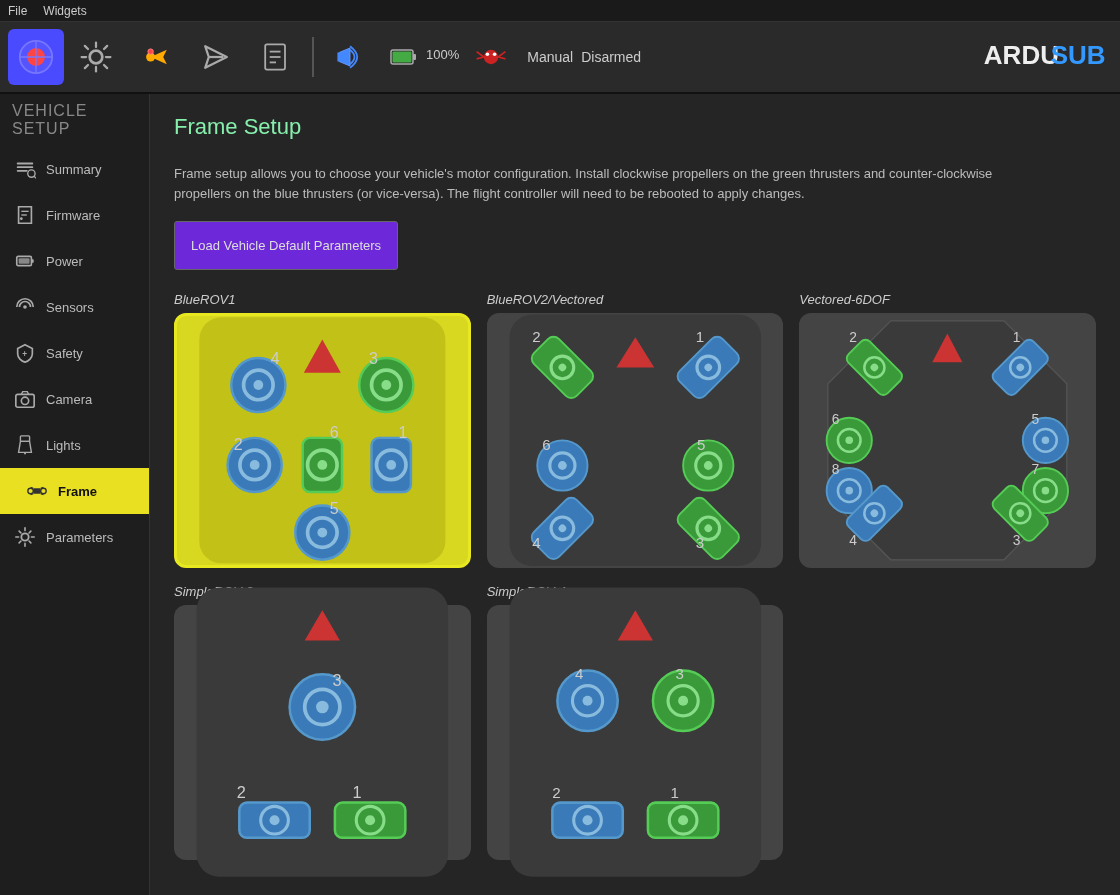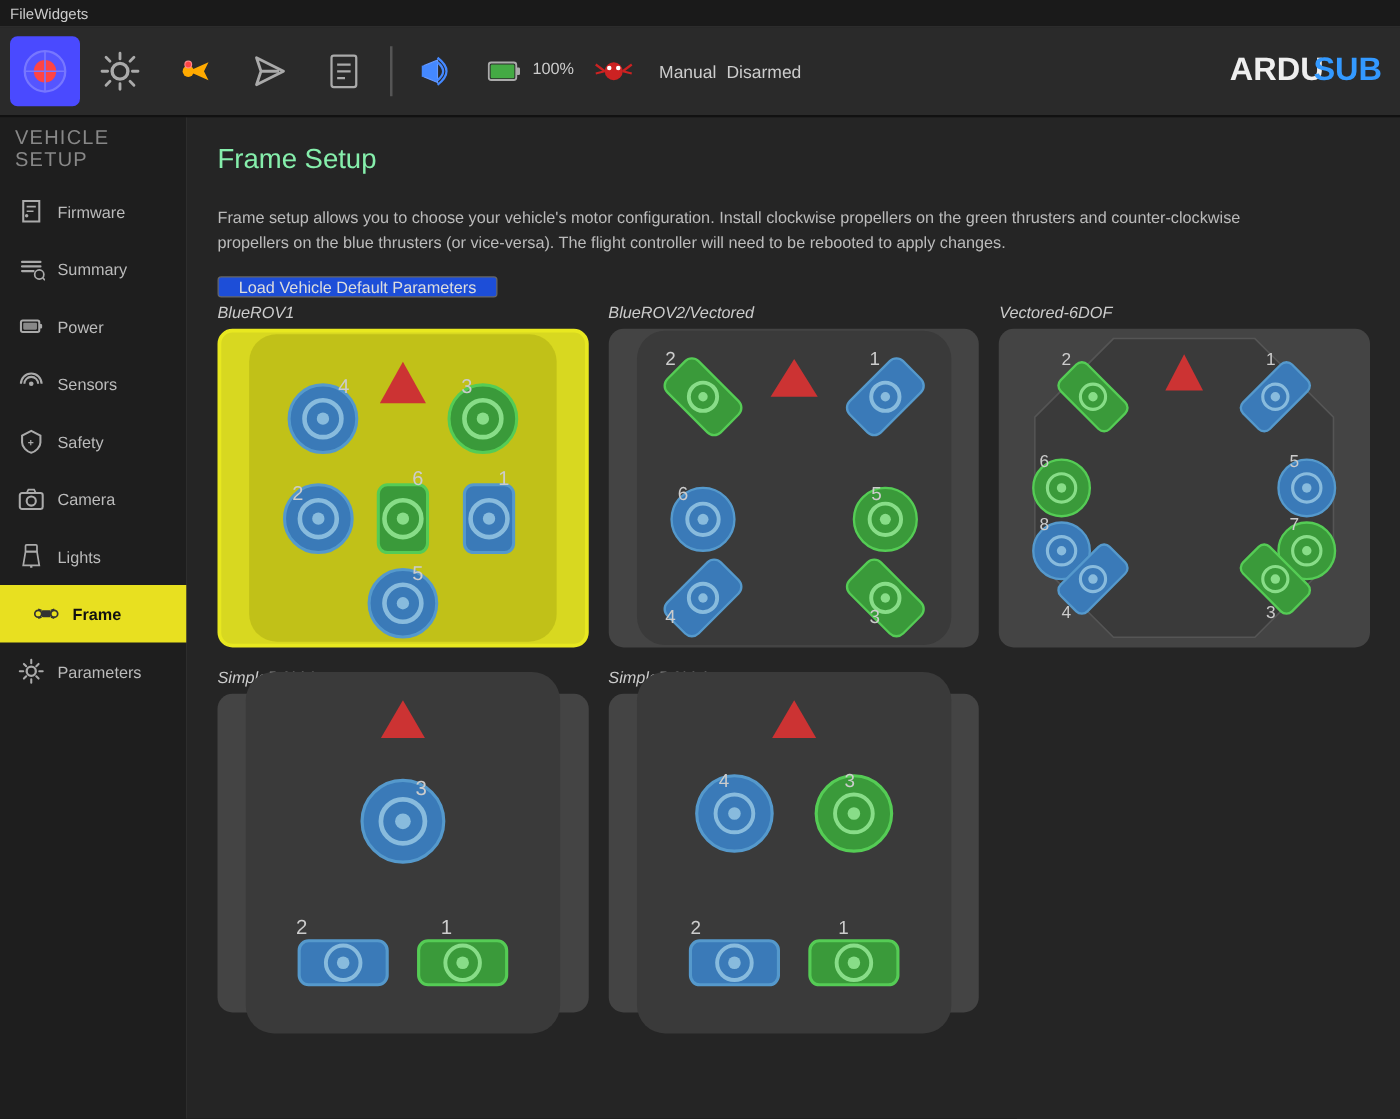--- a/index.html
+++ b/index.html
@@ -1,19 +1,19 @@
 <!DOCTYPE html>
 <html><head>
   <meta charset="utf-8">
   <style>
     * { box-sizing: border-box; margin: 0; padding: 0; }
     body { background: #1a1a1a; color: #ccc; font-family: 'Segoe UI', Arial, sans-serif; font-size: 13px; width: 1120px; height: 895px; overflow: hidden; }
 
     
-    .menu-bar { background: #1a1a1a; height: 22px; display: flex; align-items: center; padding: 0 8px; border-bottom: 1px solid #333; }
+    .menu-bar { background: #1a1a1a; height: 22px; display: flex; align-items: center; padding: 0 8px; gap: 16px; border-bottom: 1px solid #333; }
     .menu-bar span { color: #ccc; font-size: 12px; cursor: pointer; }
 
     
     .toolbar { background: #2a2a2a; height: 72px; display: flex; align-items: center; padding: 0 8px; gap: 4px; border-bottom: 2px solid #111; }
     .toolbar-btn { width: 56px; height: 56px; display: flex; align-items: center; justify-content: center; border-radius: 4px; cursor: pointer; border: none; background: transparent; }
     .toolbar-btn.active { background: #4a4aff; border-radius: 6px; }
     .toolbar-btn svg { width: 36px; height: 36px; }
     .toolbar-divider { width: 2px; height: 40px; background: #555; margin: 0 4px; }
     .toolbar-status { display: flex; align-items: flex-start; gap: 8px; margin-left: 8px; }
     .toolbar-logo { margin-left: auto; }
@@ -27,21 +27,21 @@
     .sidebar-header { padding: 8px 12px; font-size: 16px; color: #888; text-transform: uppercase; letter-spacing: 1px; }
     .sidebar-item { display: flex; align-items: center; gap: 10px; padding: 12px 14px; cursor: pointer; color: #bbb; font-size: 13px; }
     .sidebar-item.active { background: #e8e020; color: #111; font-weight: bold; padding-left: 26px; }
     .sidebar-item svg { width: 22px; height: 22px; flex-shrink: 0; }
 
     
     .content { flex: 1; padding: 20px 24px; overflow-y: auto; background: #252525; }
     .content h1 { font-size: 22px; color: #86efac; margin-bottom: 24px; font-weight: 500; }
     .content .description { color: #bbb; font-size: 13px; line-height: 1.5; margin-bottom: 18px; max-width: 820px; }
 
-    .load-btn { background: #1d4ed8; color: #ddd; border: 1px solid #666; padding: 0 16px; border-radius: 3px; cursor: pointer; font-size: 13px; margin-bottom: 4px; }
+    .load-btn { background: #6d28d9; color: #ddd; border: 1px solid #666; padding: 16px 16px; border-radius: 3px; cursor: pointer; font-size: 13px; margin-bottom: 22px; }
     .frame-label { color: #ccc; font-size: 13px; margin-bottom: 6px; font-style: italic; }
 
     .frame-card { background: #444; border-radius: 12px; padding: 10px; cursor: pointer; position: relative; min-height: 250px; display: flex; align-items: center; justify-content: center; }
     .frame-card.selected { background: #d8d820; border: 3px solid #e8e820; }
     .frame-card svg { width: 100%; height: auto; }
   </style>
 </head>
 <body>
 
 <div class="menu-bar">
@@ -132,35 +132,35 @@
   </div>
 </div>
 
 <div class="main">
 
   <div class="sidebar">
     <div class="sidebar-header">Vehicle Setup</div>
 
     <div class="sidebar-item">
       <svg viewBox="0 0 24 24" fill="none">
+        <path d="M4 6 L20 6 M4 10 L20 10 M4 14 L14 14" stroke="#aaa" stroke-width="2" stroke-linecap="round"></path>
+        <circle cx="19" cy="17" r="4" fill="none" stroke="#aaa" stroke-width="1.5"></circle>
+        <line x1="22" y1="20" x2="24" y2="22" stroke="#aaa" stroke-width="1.5"></line>
+      </svg>
+      <span>Summary</span>
+    </div>
+
+    <div class="sidebar-item">
+      <svg viewBox="0 0 24 24" fill="none">
         <path d="M5 3 L19 3 L19 21 L5 21 Z" fill="none" stroke="#aaa" stroke-width="1.8"></path>
         <line x1="8" y1="8" x2="16" y2="8" stroke="#aaa" stroke-width="1.5"></line>
         <line x1="8" y1="12" x2="14" y2="12" stroke="#aaa" stroke-width="1.5"></line>
         <circle cx="8" cy="16" r="1.5" fill="#aaa"></circle>
       </svg>
       <span>Firmware</span>
-    </div>
-
-    <div class="sidebar-item">
-      <svg viewBox="0 0 24 24" fill="none">
-        <path d="M4 6 L20 6 M4 10 L20 10 M4 14 L14 14" stroke="#aaa" stroke-width="2" stroke-linecap="round"></path>
-        <circle cx="19" cy="17" r="4" fill="none" stroke="#aaa" stroke-width="1.5"></circle>
-        <line x1="22" y1="20" x2="24" y2="22" stroke="#aaa" stroke-width="1.5"></line>
-      </svg>
-      <span>Summary</span>
     </div>
 
     <div class="sidebar-item">
       <svg viewBox="0 0 24 24" fill="none">
         <rect x="3" y="7" width="16" height="10" rx="1.5" fill="none" stroke="#aaa" stroke-width="1.8"></rect>
         <rect x="19" y="10" width="2.5" height="4" rx="1" fill="#aaa"></rect>
         <rect x="5" y="9" width="12" height="6" rx="1" fill="#888"></rect>
       </svg>
       <span>Power</span>
     </div>

